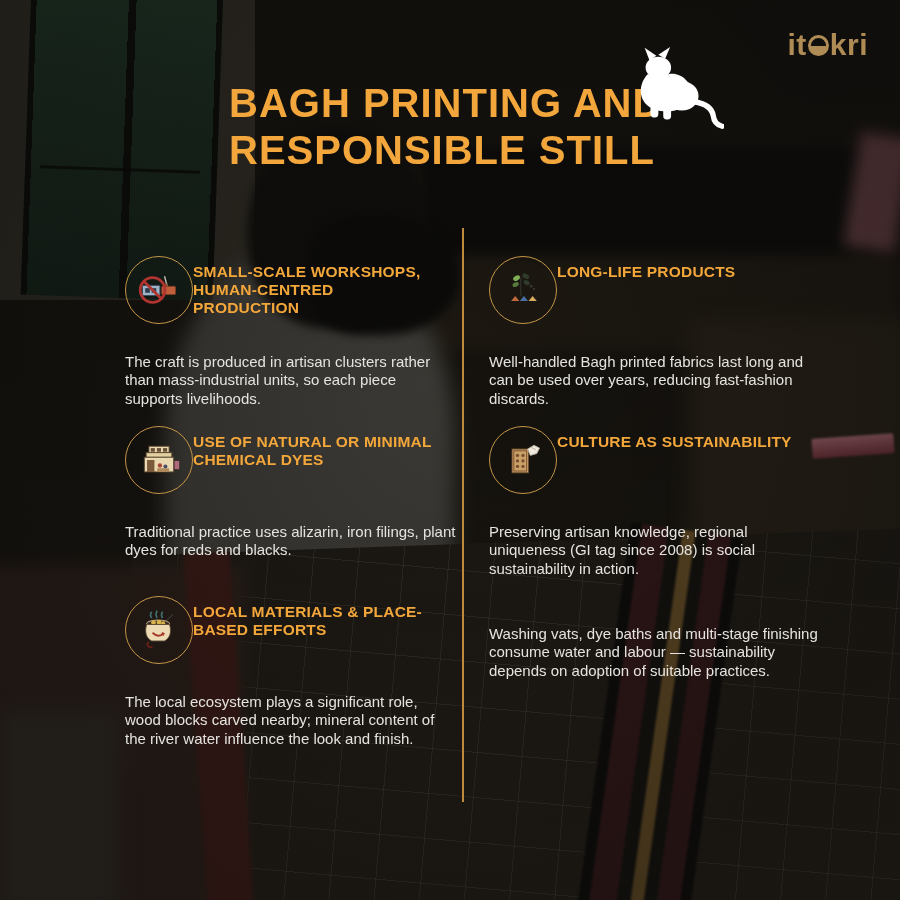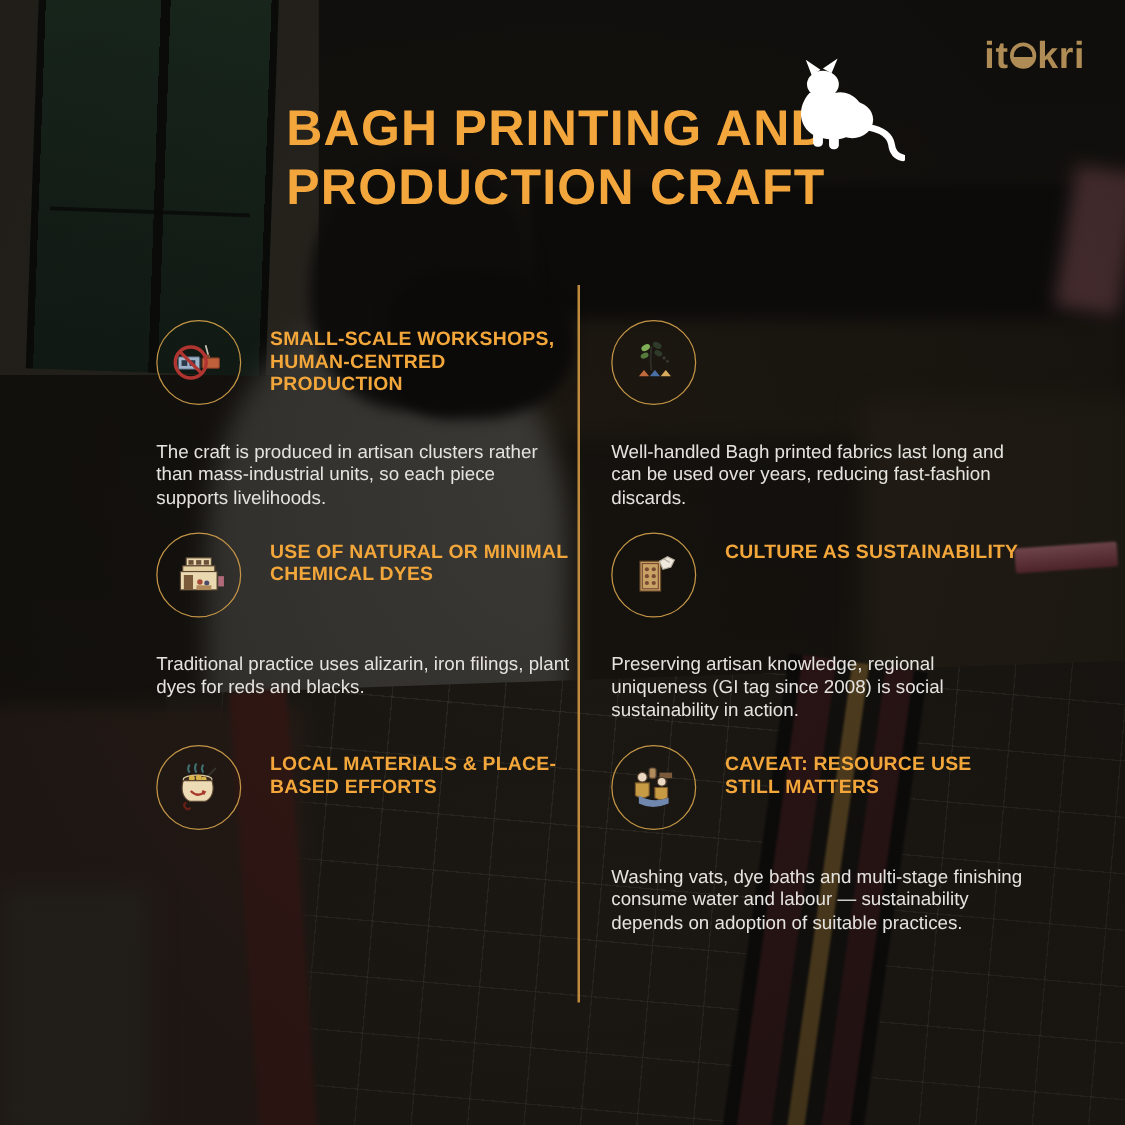--- a/index.html
+++ b/index.html
@@ -45,21 +45,21 @@
   .content{position:absolute;inset:0;z-index:3;}
   .brand{position:absolute;right:32px;top:28px;font-size:30px;font-weight:700;color:#AF8C55;letter-spacing:.5px;text-align:center;}
   .brand .o-glyph{display:inline-block;width:15px;height:15px;border:3.5px solid #AF8C55;border-radius:50%;
     background:linear-gradient(to top,#AF8C55 44%,transparent 44%);margin:0 1px;position:relative;top:1px;}
   .title{position:absolute;left:229px;top:80px;font-size:40px;line-height:47px;font-weight:800;
     color:#F2A63C;letter-spacing:1px;}
   .cat{position:absolute;left:626px;top:44px;}
   .divider{position:absolute;left:462px;top:228px;width:2px;height:574px;background:#C08A3E;}
   .grid{position:absolute;left:125px;top:256px;width:704px;display:grid;
     grid-template-columns:340px 340px;column-gap:24px;grid-auto-rows:170px;}
-  .cell-head{display:flex;align-items:flex-start;gap:23px;height:68px;}
+  .cell-head{display:flex;align-items:flex-start;gap:0;height:68px;}
   .icon-ring{width:66px;height:66px;min-width:66px;border:1.5px solid #C49546;border-radius:50%;
     display:flex;align-items:center;justify-content:center;}
   .heading{color:#F3A73B;font-weight:700;font-size:15.5px;line-height:1.16;letter-spacing:.2px;
     max-width:244px;padding-top:7px;text-transform:uppercase;}
   .body-text{color:#E5E3DF;font-size:15px;line-height:1.22;margin-top:29px;max-width:332px;}
 </style>
 </head>
 <body>
 
 <div class="bg">
@@ -84,21 +84,21 @@
 </div>
 
 <div class="content">
 
   <div class="brand">
     <span>it</span><span class="o-glyph"></span><span>kri</span>
   </div>
 
   <div class="title">
     <div>BAGH PRINTING AND</div>
-    <div>PRODUCTION CRAFT</div>
+    <div>RESPONSIBLE STILL</div>
   </div>
 
   <svg class="cat" width="98" height="92" viewBox="0 0 100 92">
     <g fill="#ffffff">
       <path d="M24,16 L19,3 L31,11 Z"></path>
       <path d="M40,14 L45,2 L33,10 Z"></path>
       <ellipse cx="33" cy="23" rx="13" ry="11"></ellipse>
       <path d="M22,30 C11,42 13,60 29,66 C47,72 64,64 66,50 C68,38 55,27 43,30 Z"></path>
       <ellipse cx="57" cy="52" rx="17" ry="15"></ellipse>
       <rect x="25" y="54" width="8" height="20" rx="3.5"></rect>
@@ -139,20 +139,21 @@
             <ellipse cx="27" cy="9" rx="4" ry="2.6" fill="#2e3b2a" transform="rotate(28 27 9)"></ellipse>
             <ellipse cx="16" cy="18" rx="3.6" ry="2.4" fill="#557a3c" transform="rotate(-25 16 18)"></ellipse>
             <ellipse cx="28" cy="16" rx="3.6" ry="2.4" fill="#2e3b2a" transform="rotate(25 28 16)"></ellipse>
             <circle cx="33" cy="20" r="1.4" fill="#3a3a34"></circle>
             <circle cx="36" cy="23" r="1.2" fill="#3a3a34"></circle>
             <path d="M11,36 l4.5,-5.5 4.5,5.5 z" fill="#c06a3e"></path>
             <path d="M20.5,36 l4.5,-5.5 4.5,5.5 z" fill="#4a6fa5"></path>
             <path d="M30,36 l4.5,-5.5 4.5,5.5 z" fill="#d9ab5e"></path>
           </svg>
         </div>
+        <div class="heading">LONG-LIFE PRODUCTS</div>
       </div>
       <div class="body-text">Well-handled Bagh printed fabrics last long and can be used over years, reducing fast-fashion discards.</div>
     </div>
 
     <div class="cell">
       <div class="cell-head">
         <div class="icon-ring">
           <svg width="44" height="44" viewBox="0 0 48 48">
             <rect x="13" y="9" width="22" height="7" fill="#ead9b0" stroke="#5a4632"></rect>
             <rect x="15" y="11" width="4.5" height="4" fill="#6a5138"></rect>
@@ -205,34 +206,21 @@
             <circle cx="18" cy="16" r="2.6" fill="#d9b44a"></circle>
             <circle cx="24" cy="15.5" r="2.6" fill="#d9b44a"></circle>
             <circle cx="28.5" cy="16.8" r="2.3" fill="#d9b44a"></circle>
             <path d="M10.5,18 C8,26 10,33 16,36 L30,36 C36,33 38,26 35.5,18 Z" fill="#ecdbb4" stroke="#5a4632"></path>
             <path d="M17,27 q6,6 12,1 l-2,-1 m2,1 l-1,2" stroke="#a83a2c" stroke-width="2" fill="none"></path>
             <path d="M13,37 q-4,3 1,6 l3,-1" stroke="#6a1f16" stroke-width="2" fill="none"></path>
           </svg>
         </div>
         <div class="heading">LOCAL MATERIALS &amp; PLACE-BASED EFFORTS</div>
       </div>
-    </div>
-
-    <div class="cell">
-      <div class="cell-head">
-        <div class="icon-ring">
-          <svg width="44" height="44" viewBox="0 0 48 48">
-            <rect x="20" y="7" width="6" height="9" rx="2" fill="#b08a5a" stroke="#5a4632"></rect>
-            <rect x="29" y="11" width="11" height="5" fill="#7a5a3a"></rect>
-            <circle cx="14" cy="15" r="4.2" fill="#ecd9c4" stroke="#5a4632"></circle>
-            <path d="M8,20 h12 v11 q-6,4 -12,0 z" fill="#c79a44" stroke="#7a5a2a"></path>
-            <circle cx="31" cy="19" r="3.8" fill="#ecd9c4" stroke="#5a4632"></circle>
-            <path d="M25,24 h11 v9 q-5.5,3.5 -11,0 z" fill="#c79a44" stroke="#7a5a2a"></path>
-            <path d="M11,31 q12,7 26,2 l0,5 q-14,6 -26,0 z" fill="#6f86ad"></path>
-          </svg>
-        </div>
-        <div class="heading">CAVEAT: RESOURCE USE STILL MATTERS</div>
-      </div>
+      <div class="body-text">The local ecosystem plays a significant role, wood blocks carved nearby; mineral content of the river water influence the look and finish.</div>
+    </div>
+
+    <div class="cell">
       <div class="body-text">Washing vats, dye baths and multi-stage finishing consume water and labour — sustainability depends on adoption of suitable practices.</div>
     </div>
 
   </div>
 </div>
 
 </body></html>

